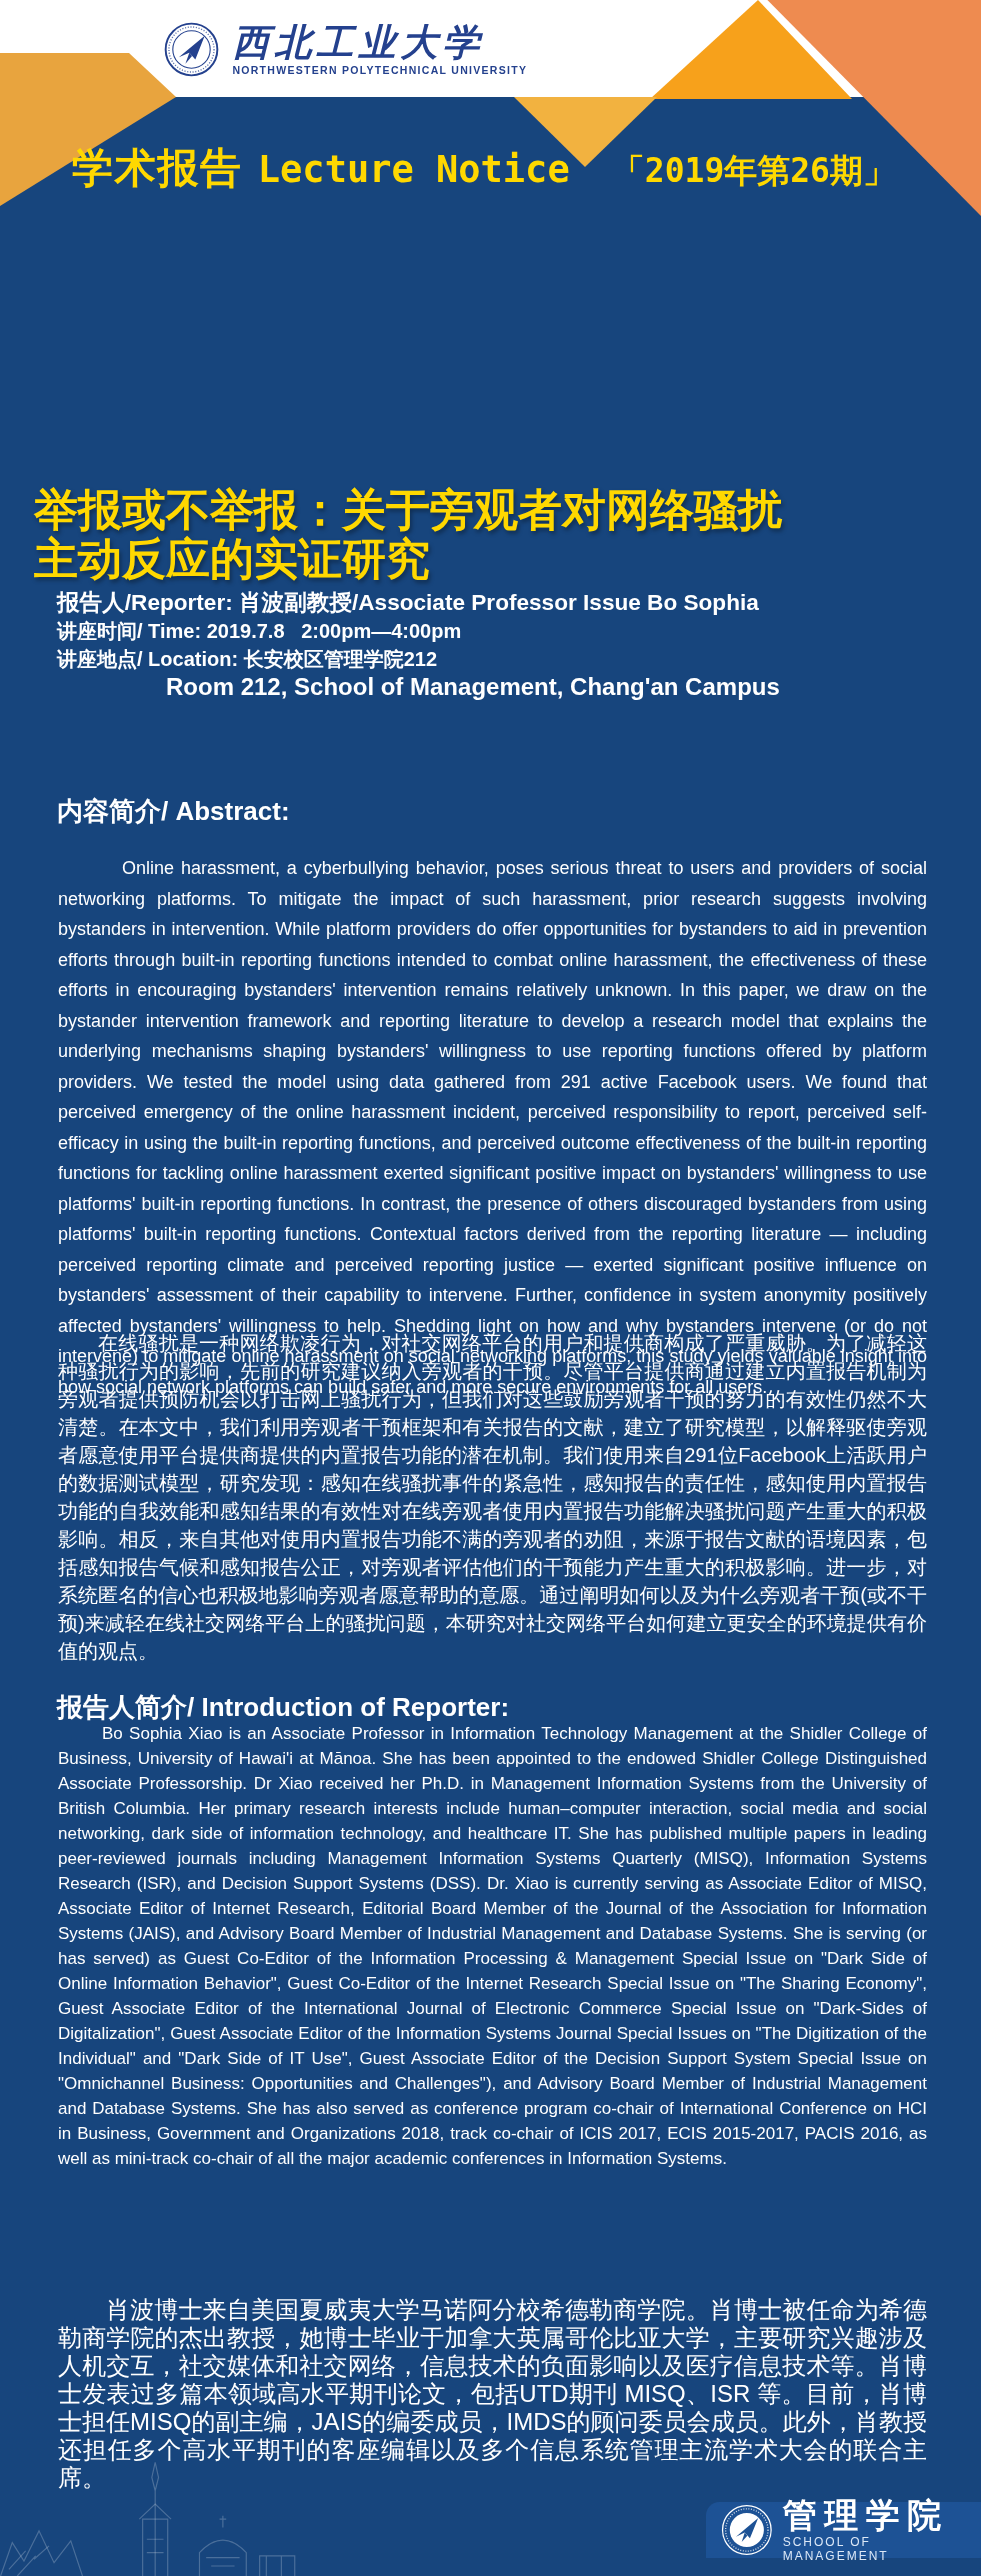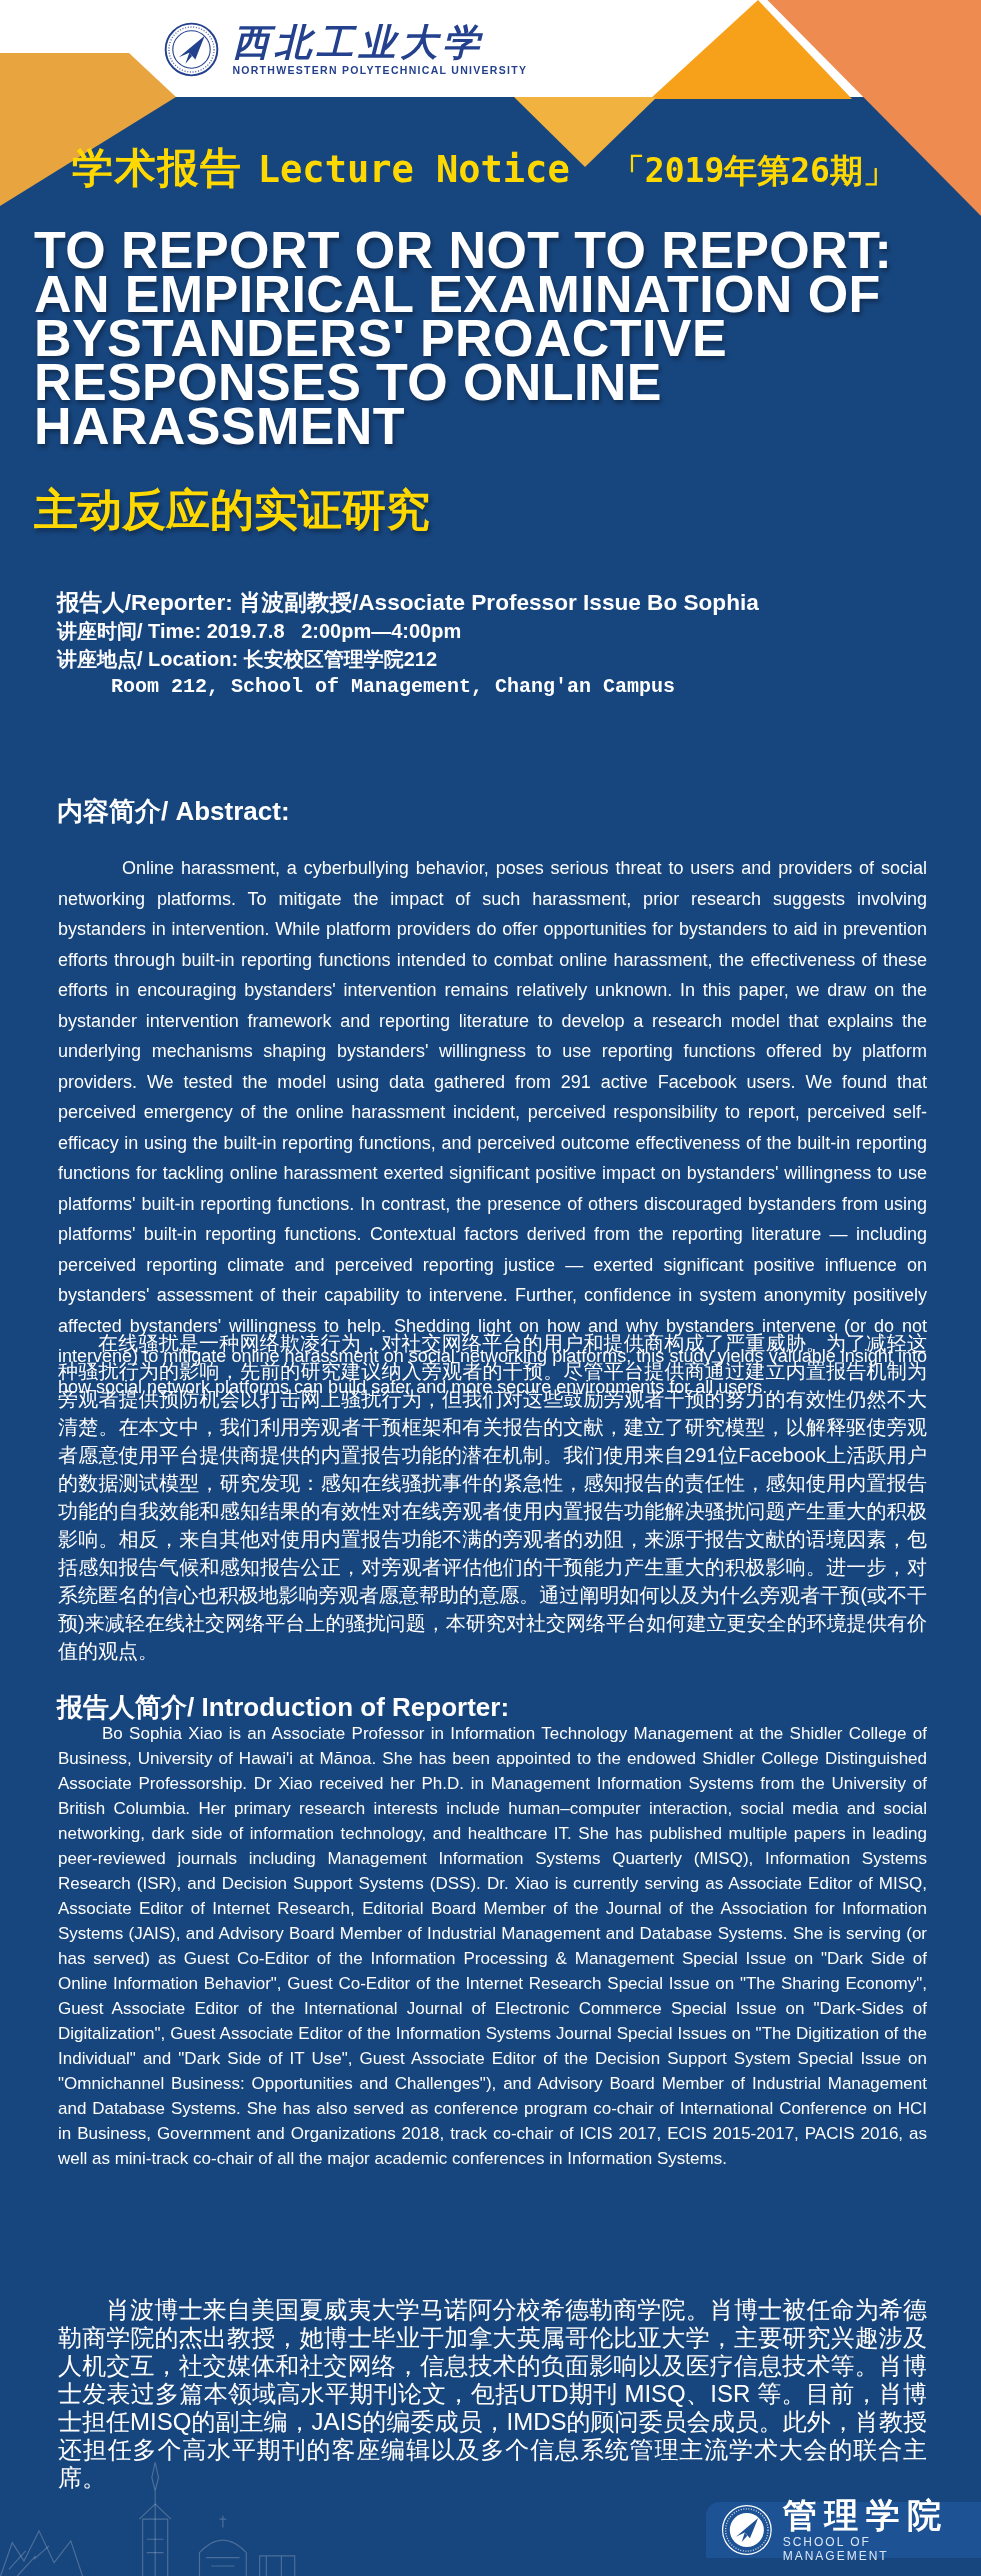--- a/index.html
+++ b/index.html
@@ -35,21 +35,21 @@
               font-size:52px; line-height:44px; font-weight:bold; letter-spacing:0.4px;
               text-shadow:1.7px 2.5px 4.2px rgba(0,0,0,0.35); }
   .title-cn { position:absolute; left:34px; top:485px; width:931px; color:#ffd800;
               font-size:44px; line-height:49px; font-weight:bold;
               text-shadow:1.7px 2.5px 4.2px rgba(0,0,0,0.35); }
   
   .info { position:absolute; left:57px; top:589px; width:872px; color:#ffffff; }
   .info-row { font-size:20px; line-height:28px; font-weight:bold; }
   .info-row.big { font-size:22.6px; }
   .info-row .value { white-space:pre-wrap; font-weight:bold; }
-  .info-room { font-size:20px; line-height:27px; font-weight:bold; margin-left:54px;font-family:Liberation Mono, monospace; }
+  .info-room { font-size:24px; line-height:27px; font-weight:bold; margin-left:109px; }
   
   .section-heading { position:absolute; left:57px; color:#ffffff; font-weight:bold; font-size:26px; }
   .heading-abstract { top:772px; }
   .heading-bio { top:1668px; }
   .para { position:absolute; left:58px; width:869px; color:#ffffff; text-align:justify; }
   .abstract-en { top:835px;  font-size:18px; line-height:30.5px; text-indent:64px; }
   .abstract-cn { top:1309px; font-size:20px; line-height:28px;   text-indent:2em; }
   .bio-en      { top:1704px; font-size:17px; line-height:25px; text-indent:44px; }
   .bio-cn      { top:2272px; font-size:24px; line-height:28px;   text-indent:2em; }
   
@@ -87,29 +87,23 @@
   <div class="tri tri-salmon"></div>
   <div class="tri tri-gold-down"></div>
   <div class="tri tri-left"></div>
 
   <div class="banner">
     <span class="banner-cn">学术报告</span>
     <span class="banner-en">Lecture Notice</span>
     <span class="banner-issue">「2019年第26期」</span>
   </div>
 
-  <div class="title-en">
-    <div>TO REPORT OR NOT TO REPORT:</div>
-    <div>AN EMPIRICAL EXAMINATION OF</div>
-    <div>BYSTANDERS' PROACTIVE</div>
-    <div>RESPONSES TO ONLINE</div>
-    <div>HARASSMENT</div>
-  </div>
 
   <div class="title-cn">
+    <div>举报或不举报：关于旁观者对网络骚扰</div>
     <div>主动反应的实证研究</div>
   </div>
 
   <div class="info">
     <div class="info-row big">
       <span class="label">报告人/Reporter:</span><span class="value"> 肖波副教授/Associate Professor Issue Bo Sophia</span>
     </div>
     <div class="info-row">
       <span class="label">讲座时间/ Time:</span><span class="value"> 2019.7.8   2:00pm—4:00pm</span>
     </div>

